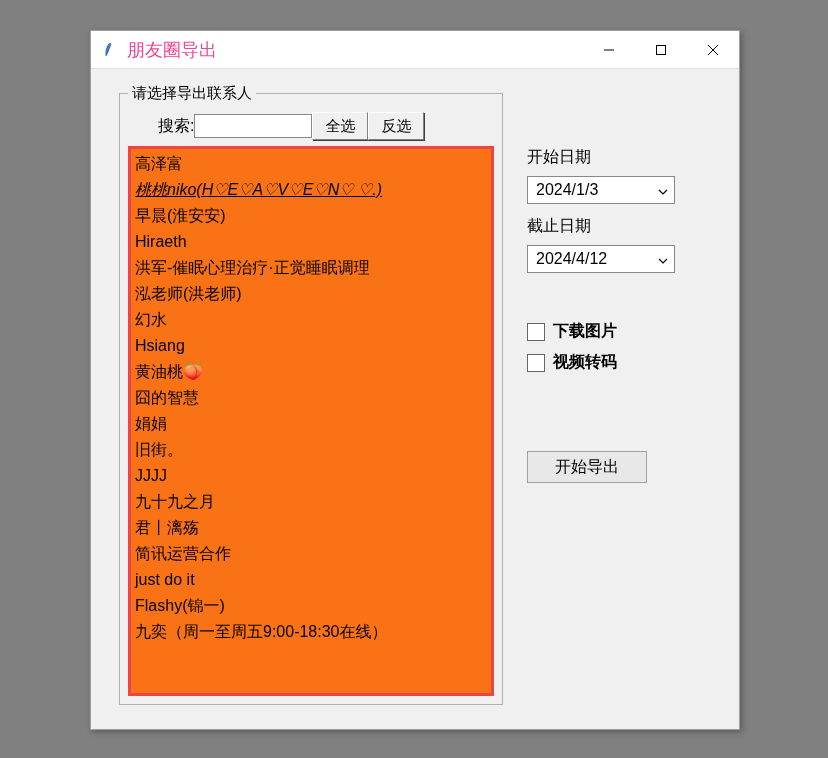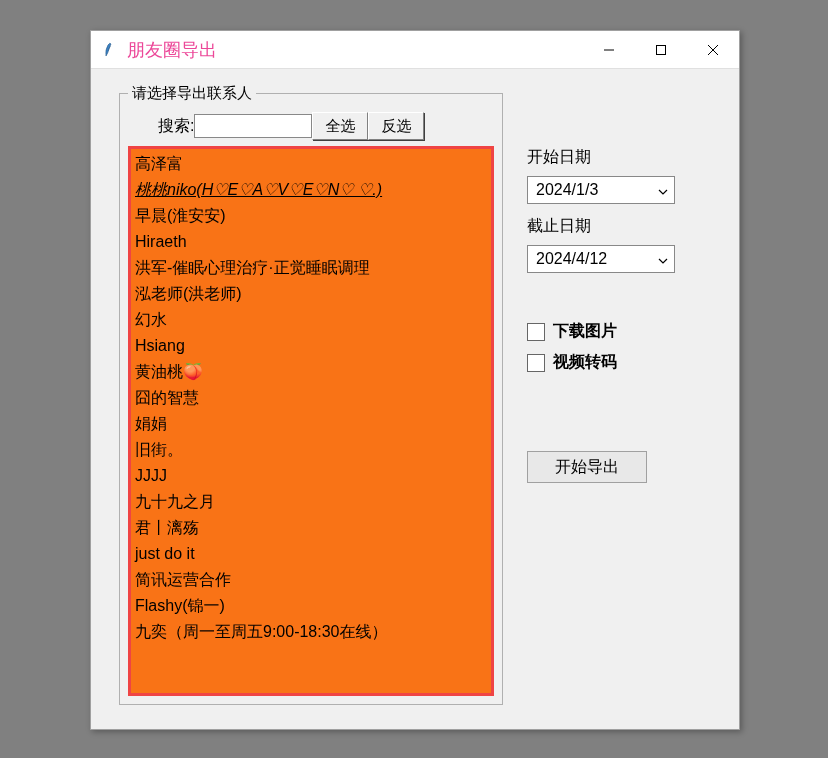--- a/index.html
+++ b/index.html
@@ -220,22 +220,22 @@
               <div class="listbox-item">泓老师(洪老师)</div>
               <div class="listbox-item">幻水</div>
               <div class="listbox-item">Hsiang</div>
               <div class="listbox-item">黄油桃🍑</div>
               <div class="listbox-item">囧的智慧</div>
               <div class="listbox-item">娟娟</div>
               <div class="listbox-item">旧街。</div>
               <div class="listbox-item">JJJJ</div>
               <div class="listbox-item">九十九之月</div>
               <div class="listbox-item">君丨漓殇</div>
+              <div class="listbox-item">简讯运营合作</div>
               <div class="listbox-item">just do it</div>
-              <div class="listbox-item">简讯运营合作</div>
               <div class="listbox-item">Flashy(锦一)</div>
               <div class="listbox-item">九奕（周一至周五9:00-18:30在线）</div>
             </div>
         </div>
       </div>
     </div>
 
     <div class="right-panel">
       <div class="field-label">开始日期</div>
       <div class="combo">

